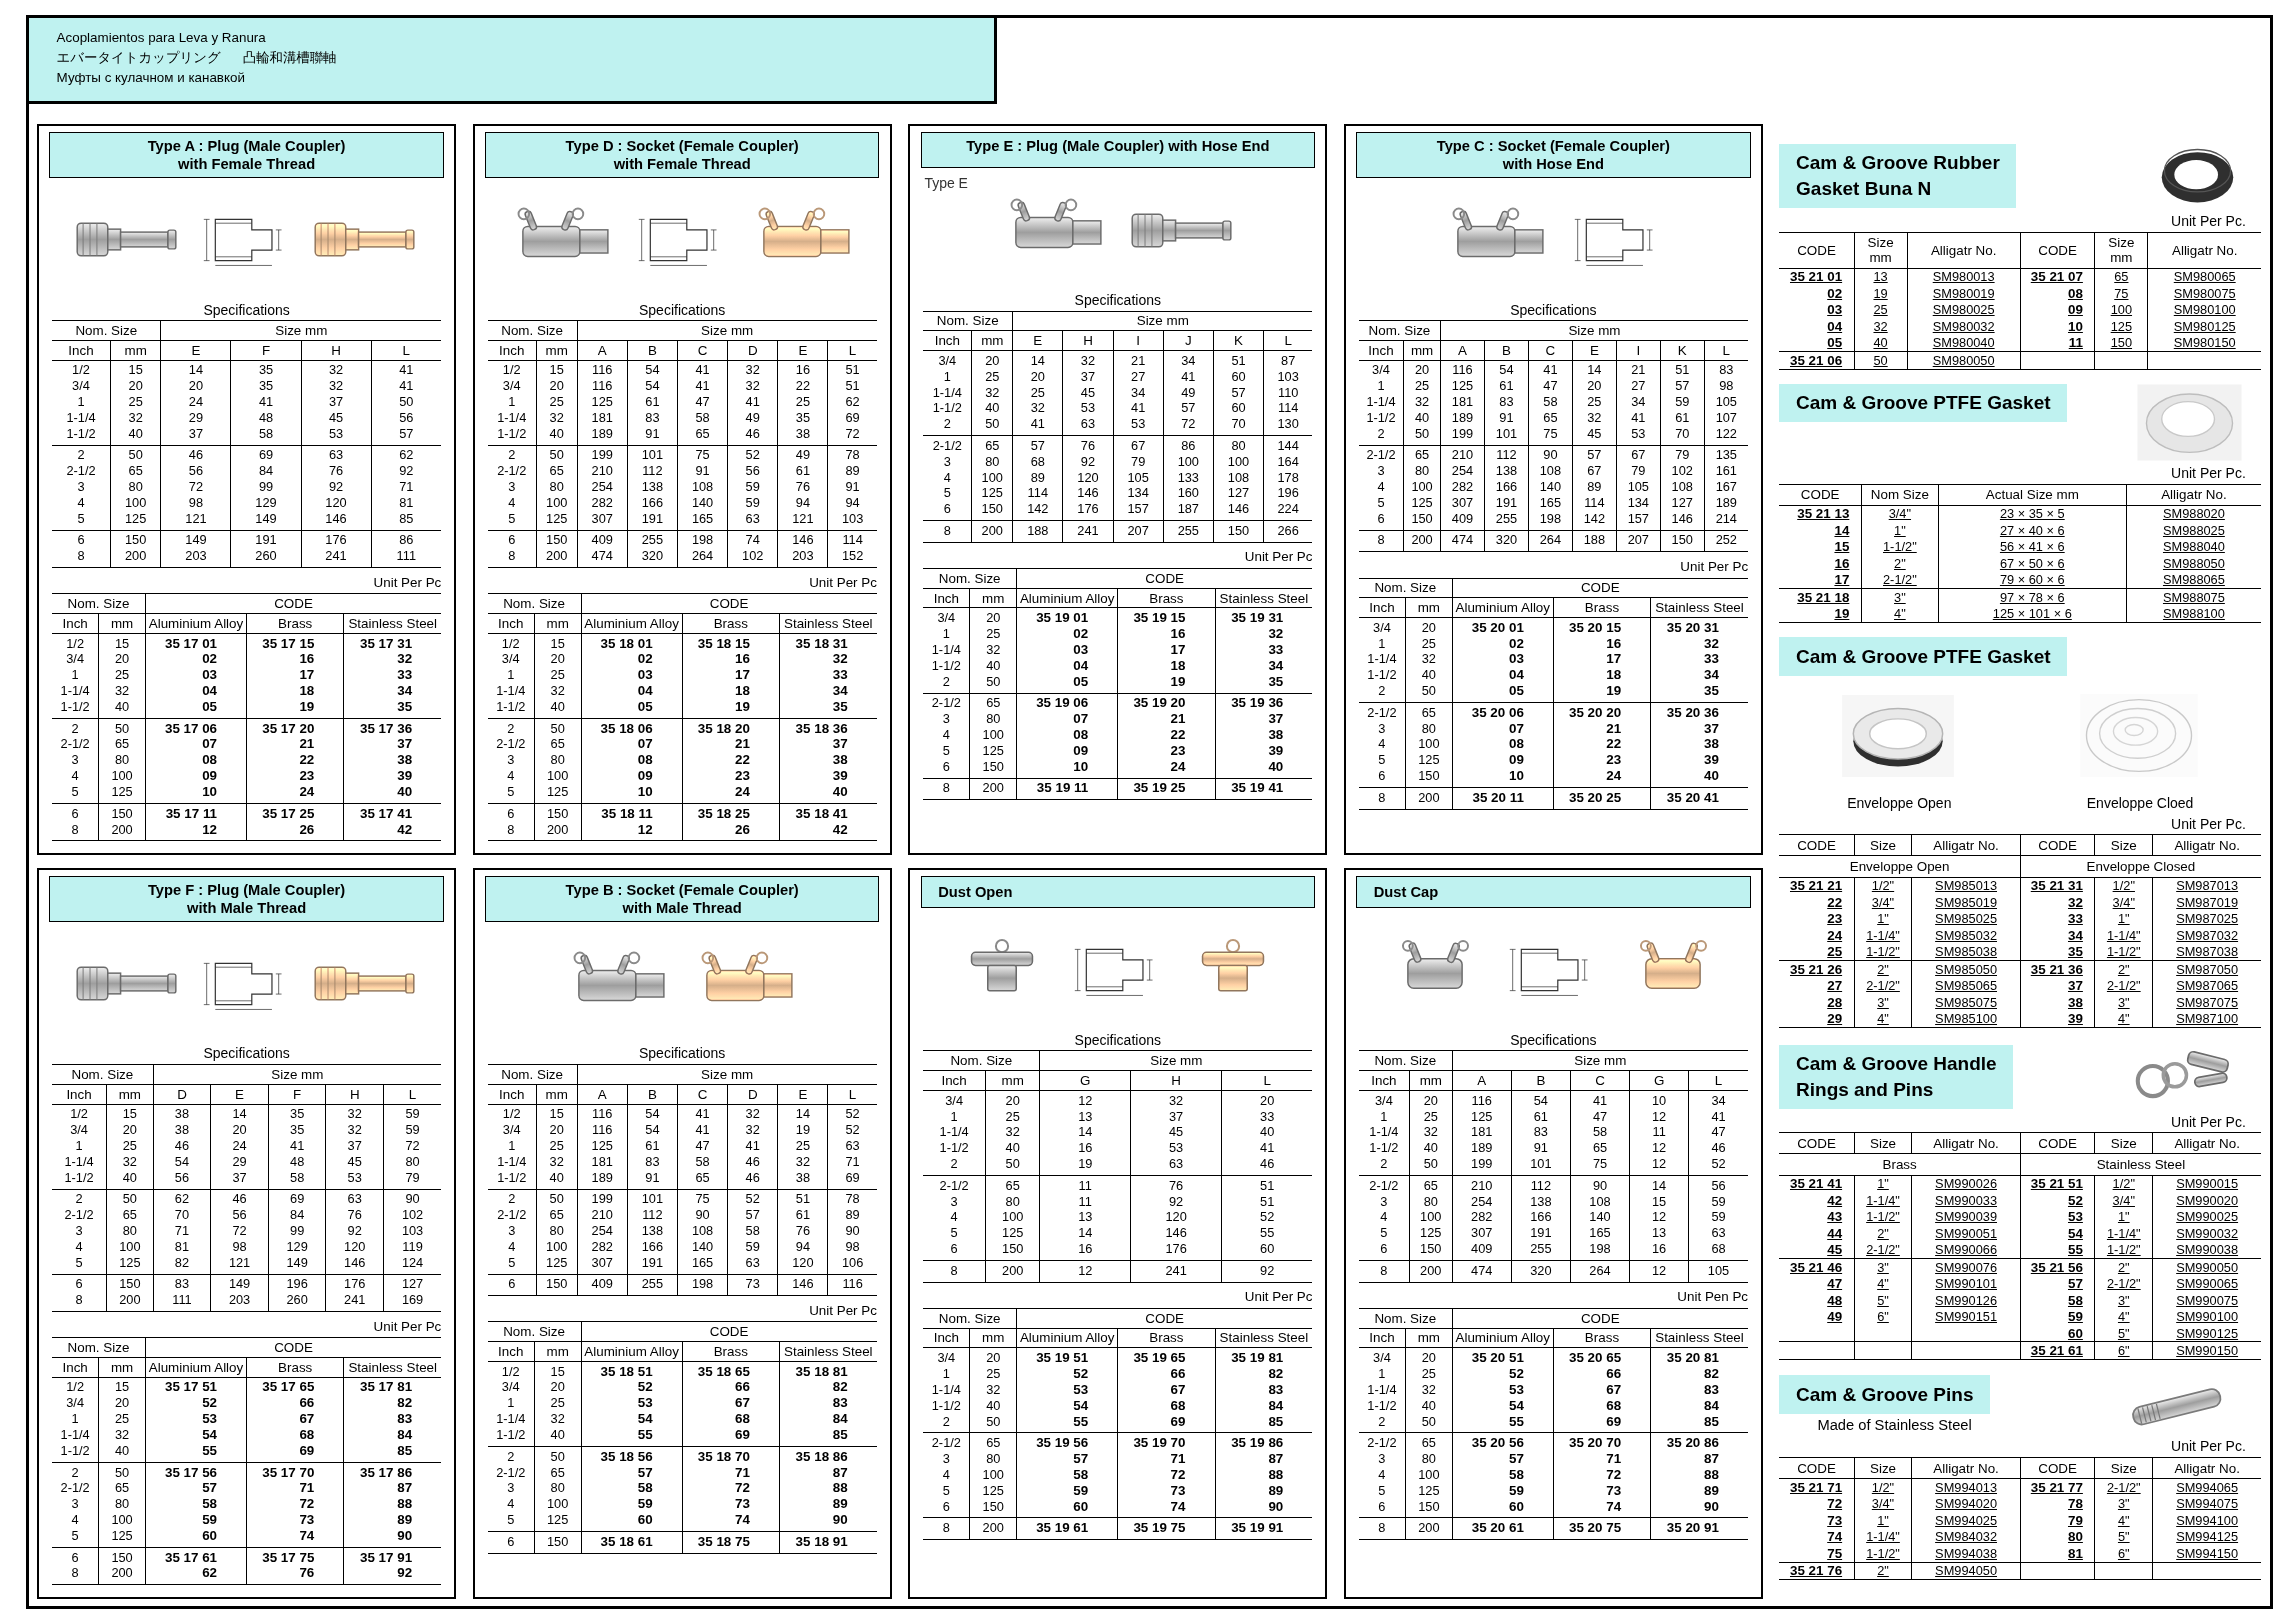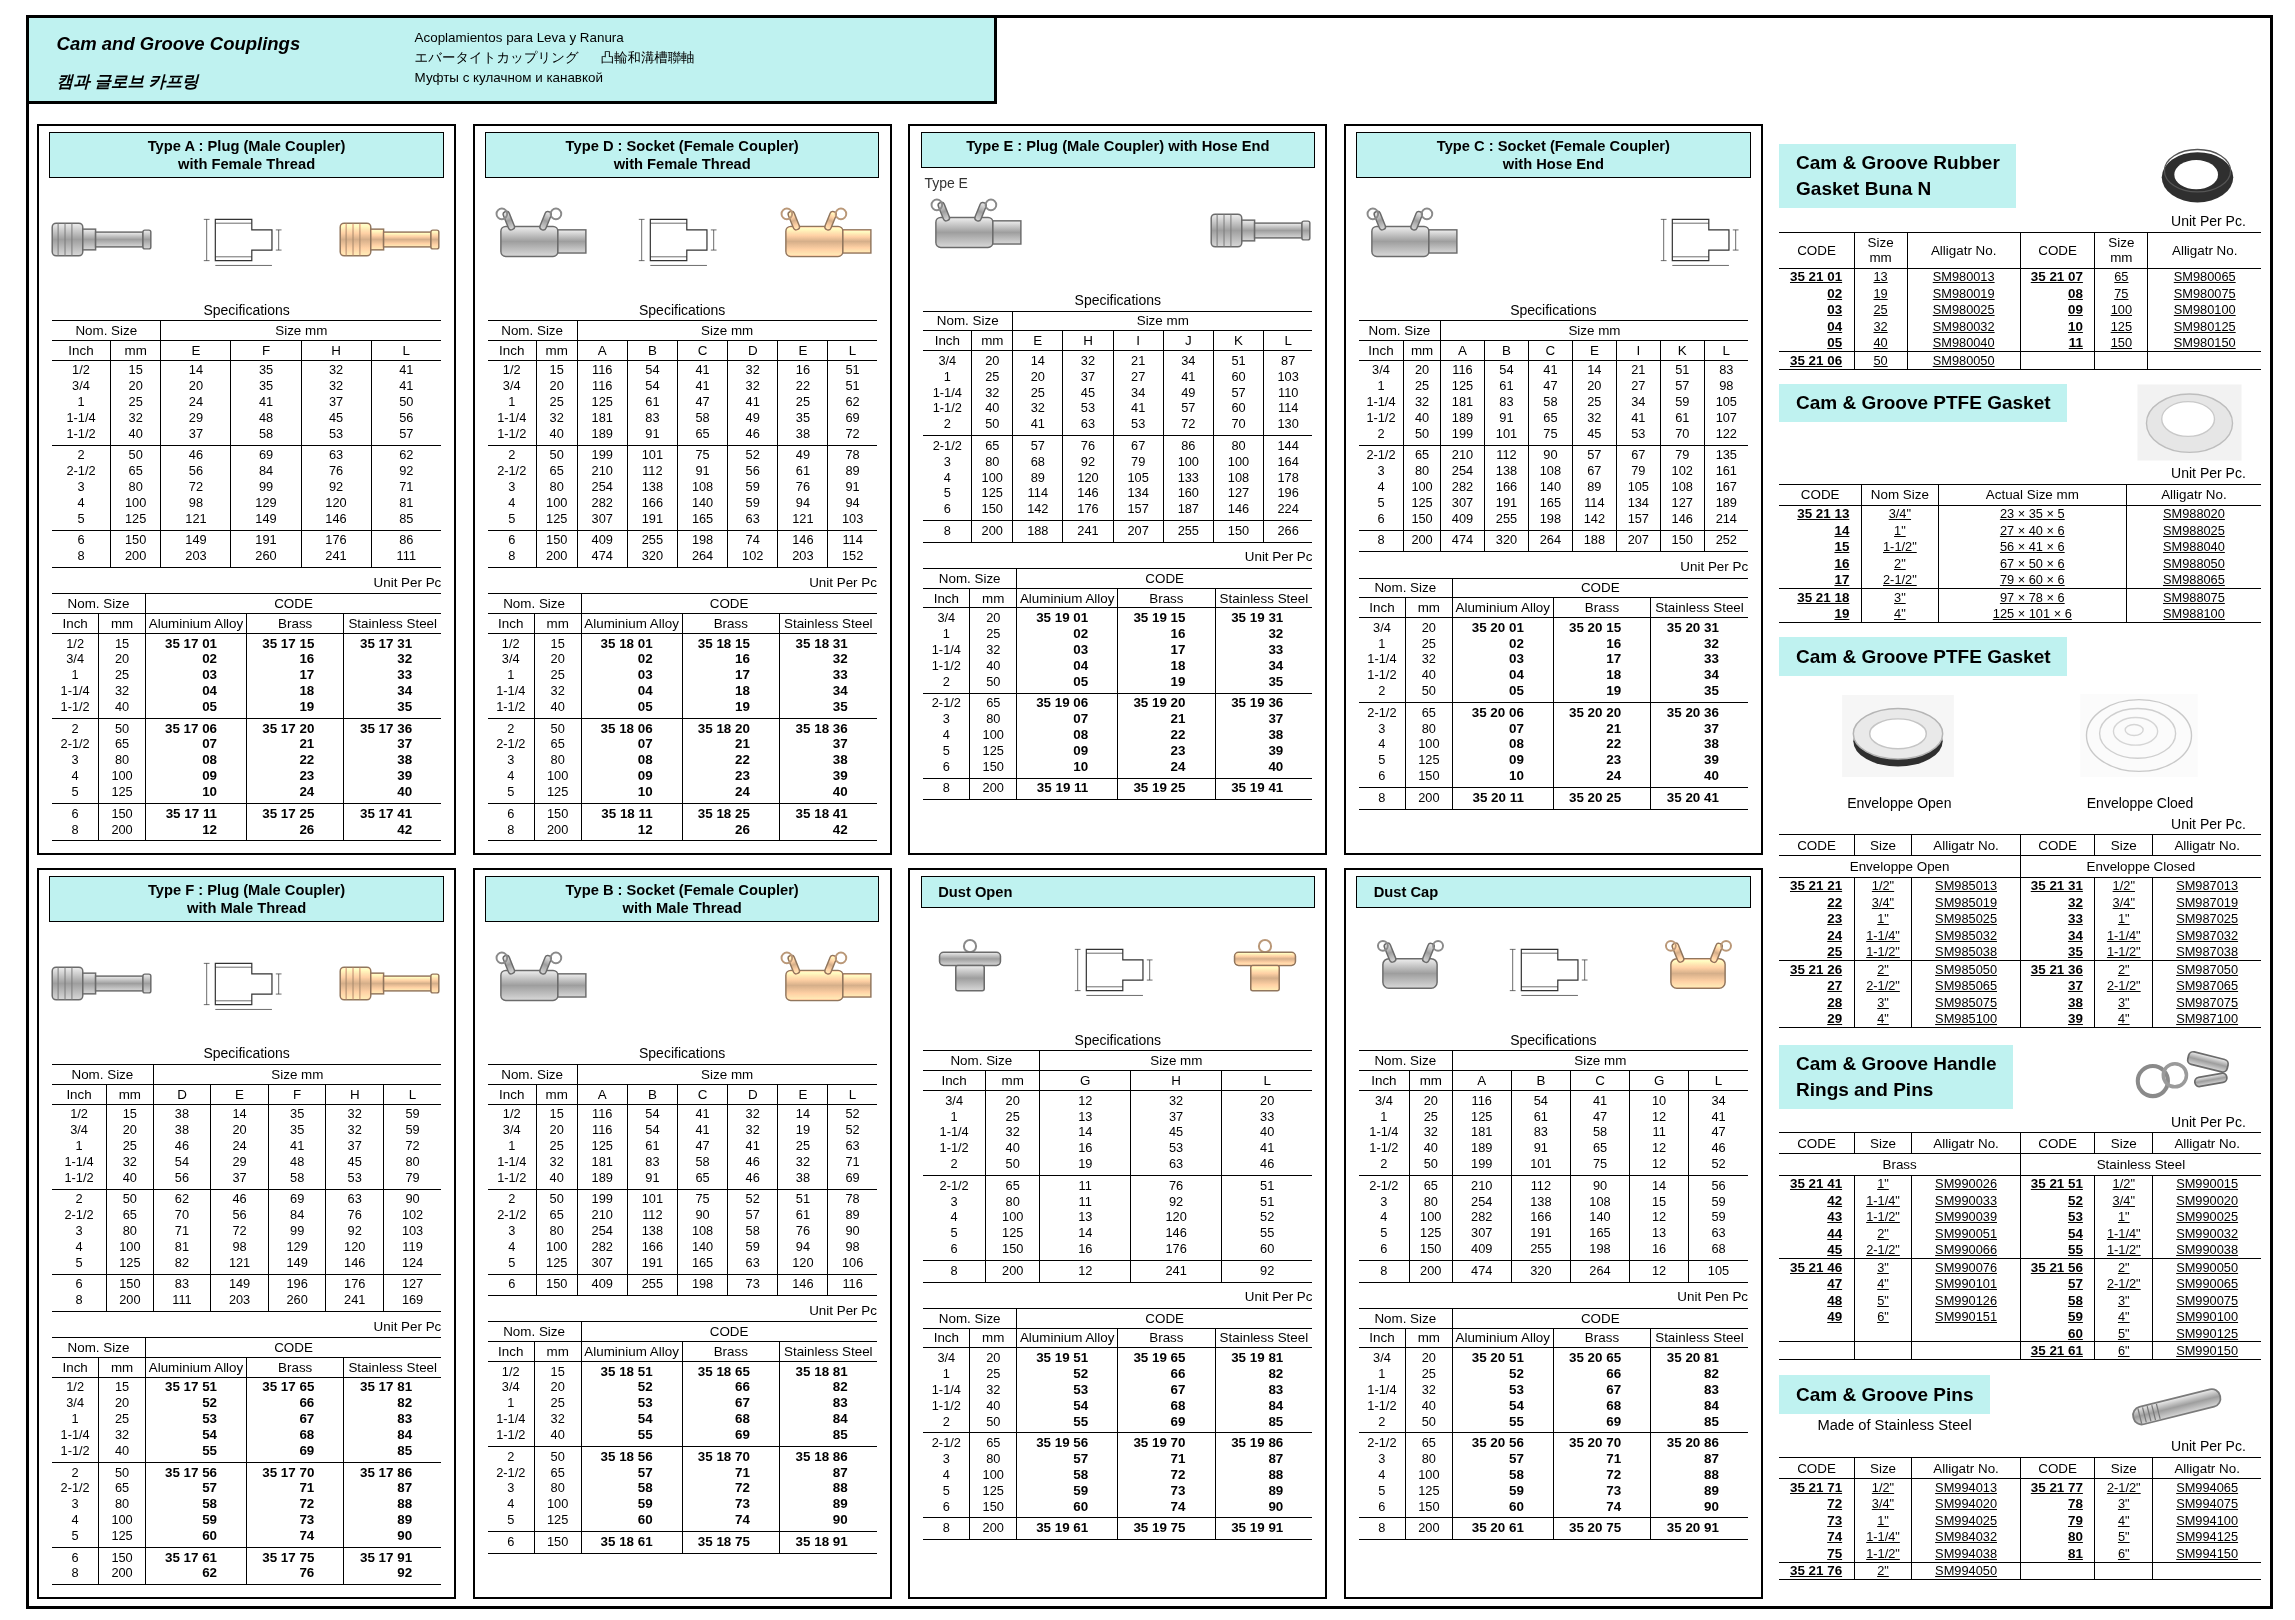--- a/index.html
+++ b/index.html
@@ -9,21 +9,21 @@
   .hleft{width:358px;display:flex;flex-direction:column;justify-content:space-around;}
   .h-en{font-size:18.5px;font-weight:bold;font-style:italic;}
   .h-ko{font-size:16.6px;font-weight:bold;font-style:italic;}
   .hright{flex:1;font-size:13.4px;line-height:20px;padding-top:3.8px;}
   .hj{display:inline-block;margin-right:22px;}
   #content{position:absolute;left:25.6px;top:105px;width:2247px;height:1504px;box-sizing:border-box;display:flex;gap:16.6px;padding:19px 11.5px 10.2px 11.5px;}
   .pcol{width:419px;flex:0 0 auto;display:flex;flex-direction:column;gap:13px;}
   .panel{border:2.6px solid #000;background:#fff;flex:1 1 0;box-sizing:border-box;padding:3.8px 9px;display:flex;flex-direction:column;}
   .ptitle{background:#bff2f0;border:1.9px solid #000;margin:2.6px 1.3px 1.3px 1.3px;padding:3.8px 2.6px;text-align:center;font-weight:bold;font-size:14.7px;line-height:18px;min-height:36px;box-sizing:border-box;}
   .ptitle.single{text-align:left;padding-left:16.6px;display:flex;align-items:center;min-height:32px;}
-  .imgs{height:121px;display:flex;align-items:center;justify-content:space-between;gap:16.6px;position:relative;}
+  .imgs{height:121px;display:flex;align-items:center;justify-content:center;gap:16.6px;position:relative;}
   .imgs svg{display:block;}
   .typee-label{position:absolute;left:5.1px;top:5.1px;font-size:14px;color:#333;}
   .brass{filter:sepia(.65) saturate(1.7) hue-rotate(-12deg);}
   .spec-label{text-align:center;font-size:14px;margin:1.3px 0 2.6px 0;}
   .unit{text-align:right;font-size:13.4px;margin:6.4px 3.8px 3.8px 0;}
   .dtable{border-collapse:collapse;width:98%;margin:0 auto;table-layout:fixed;border-top:1.9px solid #000;border-bottom:1.9px solid #000;}
   .dtable th{font-weight:normal;font-size:13.4px;padding:1.9px 1.3px;text-align:center;border:1.6px solid #000;border-top:none;}
   .dtable td{font-size:12.8px;line-height:14.7px;padding:0.6px 2.6px;text-align:center;border-left:1.6px solid #000;border-right:1.6px solid #000;}
   .dtable th:first-child,.dtable td:first-child{border-left:none;}
   .dtable th:last-child,.dtable td:last-child{border-right:none;}
@@ -141,24 +141,20 @@
       <circle cx="86" cy="52" r="20" fill="none" stroke="#9a9a9a" stroke-width="6"></circle>
       <rect x="108" y="18" width="70" height="22" rx="8" fill="url(#met)" stroke="#6b6b6b" stroke-width="3" transform="rotate(14 143 29)"></rect>
       <rect x="120" y="52" width="56" height="16" rx="8" fill="url(#met)" stroke="#6b6b6b" stroke-width="3" transform="rotate(-10 148 60)"></rect>
     </symbol>
   </defs>
 </svg>
 
 <div id="frame"></div>
 
 <div id="header-box">
-  <div class="hleft">
-    <div class="h-en">Cam and Groove Couplings</div>
-    <div class="h-ko">캠과 글로브 카프링</div>
-  </div>
   <div class="hright">
     <div>Acoplamientos para Leva y Ranura</div>
     <div><span class="hj">エバータイトカップリング</span><span>凸輪和溝槽聯軸</span></div>
     <div>Муфты с кулачном и канавкой</div>
   </div>
 </div>
 
 <div id="content">
 
   <div class="pcol">

